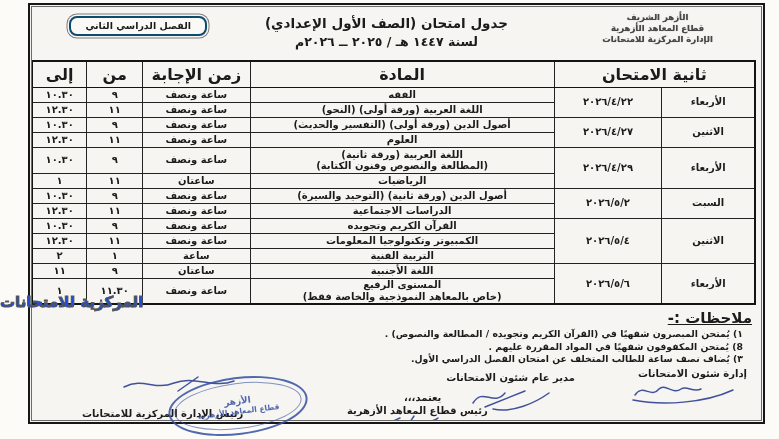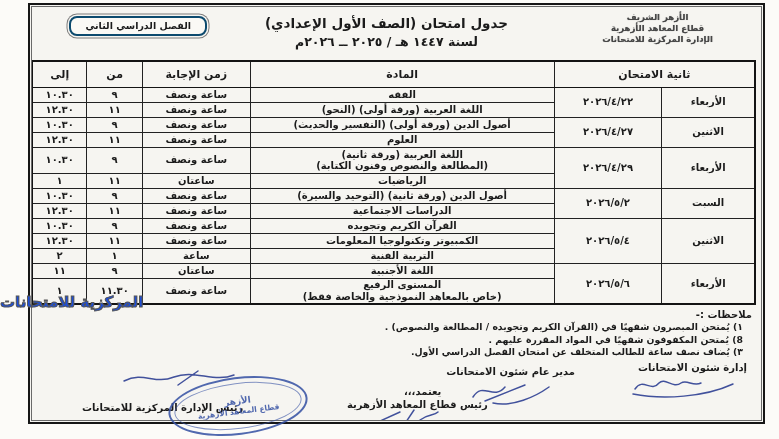--- a/index.html
+++ b/index.html
@@ -40,30 +40,30 @@
   
   .exam-table {
     border-collapse:collapse; table-layout:fixed; direction:rtl;
     width:725px; margin:0 5px; border:2px solid #141414;
   }
   .exam-table th, .exam-table td {
     border:1.2px solid #222; text-align:center; vertical-align:middle;
     padding:0 3px; font-weight:bold; overflow:hidden;
   }
   .exam-table thead tr { height:26px; }
-  .exam-table thead th { font-size:11px; border-bottom:1.6px solid #141414; }
+  .exam-table thead th { font-size:16px; border-bottom:1.6px solid #141414; }
   .exam-table tbody tr { height:15px; }
   .exam-table tbody tr.tall { height:26px; }
   .exam-table tbody tr.gs td { border-top:1.6px solid #141414; }
   .exam-table td { font-size:10px; line-height:1.15; }
   .subject-cell { white-space:pre-line; }
   .day-cell, .date-cell { font-size:10px; }
   
   .notes { padding:3px 9px 0 4px; font-size:9.3px; font-weight:bold; line-height:1.34; }
-  .notes-heading { font-size:10px; }
+  .notes-heading { font-size:15px;text-decoration:underline; }
   .note-item { padding-right:9px; }
   
   .sig-zone { position:relative; height:82px; font-size:10px; font-weight:bold; }
   .sig-zone .abs { position:absolute; white-space:nowrap; }
   .sig-admin    { top:3px;  right:14px; }
   .sig-director { top:7px;  right:186px; }
   .sig-left     { top:3px;  left:50px;margin-top:40px; }
   .sig-left-name{ top:24px; left:58px; }
   .sig-approve  { top:27px; left:372px; }
   .sig-center   { top:40px; left:315px; }

